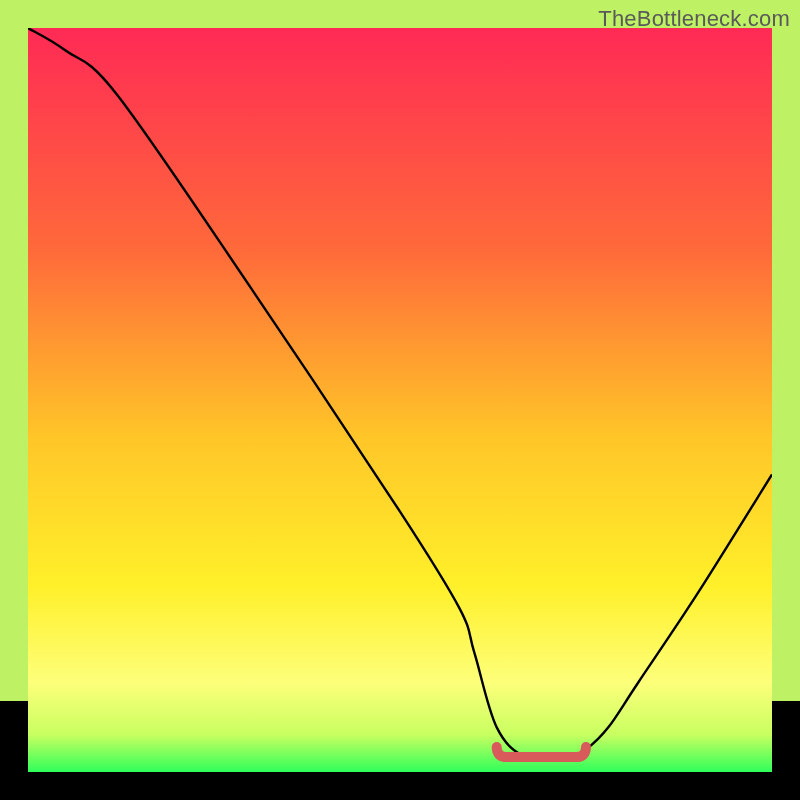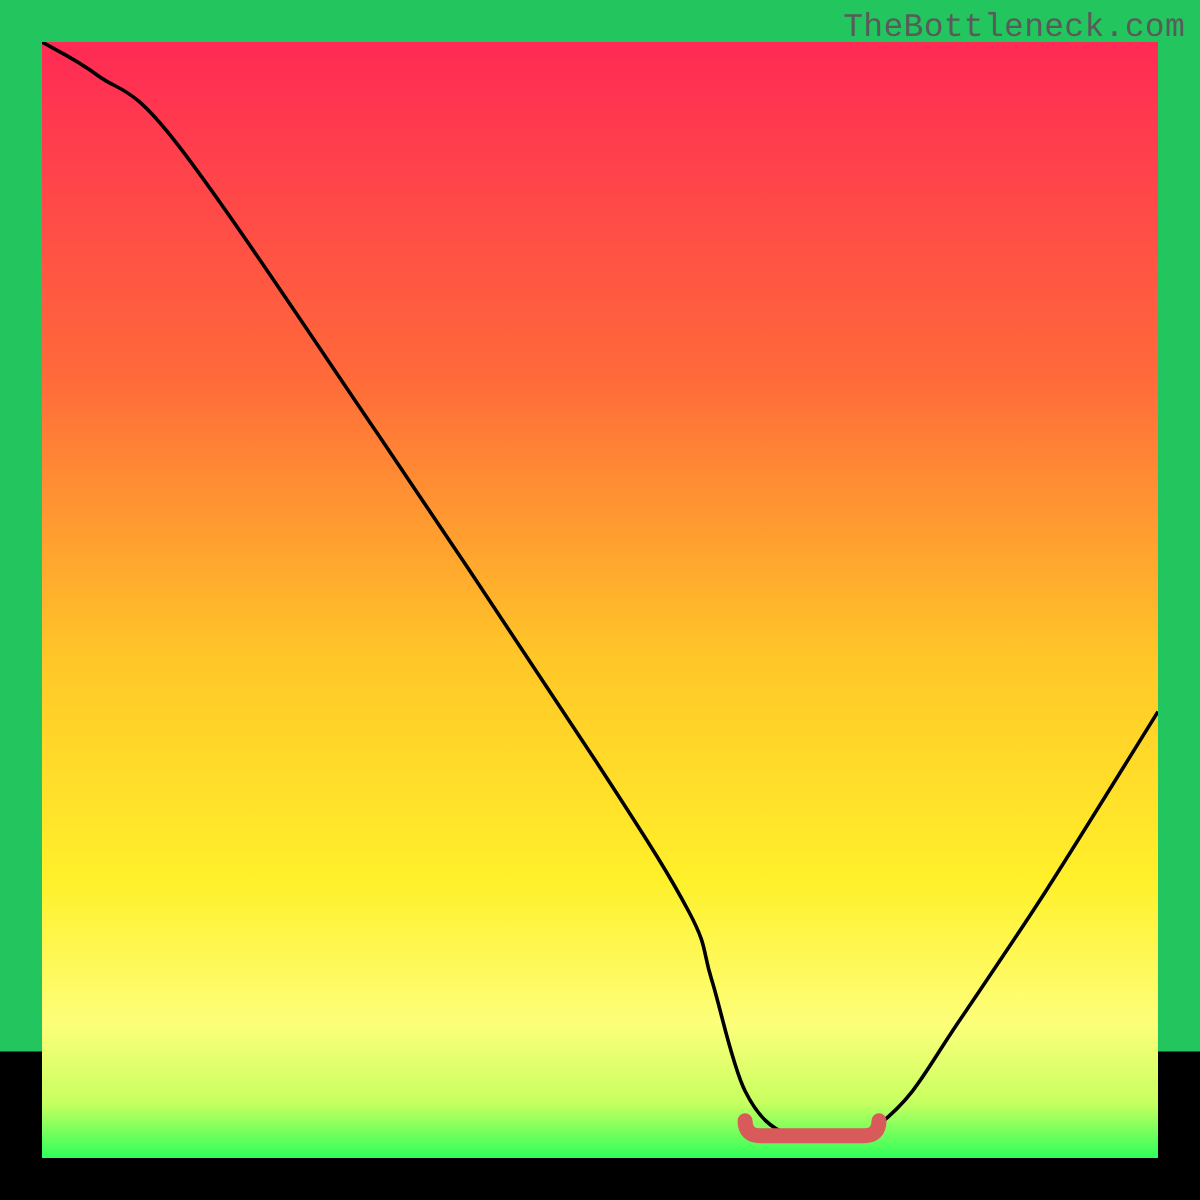--- a/index.html
+++ b/index.html
@@ -8,22 +8,21 @@
     width: 800px;
     height: 800px;
     background: #000;
     font-family: Arial, Helvetica, sans-serif;
     overflow: hidden;
   }
   .frame {
     position: relative;
     width: 800px;
     height: 701px;
-    background: #22c55e;
-    font-family: Liberation Mono, monospace;
+    background: #bef264;
   }
   .watermark {
     position: absolute;
     top: 6px;
     right: 10px;
     color: #5a5a5a;
     font-size: 22px;
     font-weight: 400;
     letter-spacing: 0.2px;
     z-index: 10;

